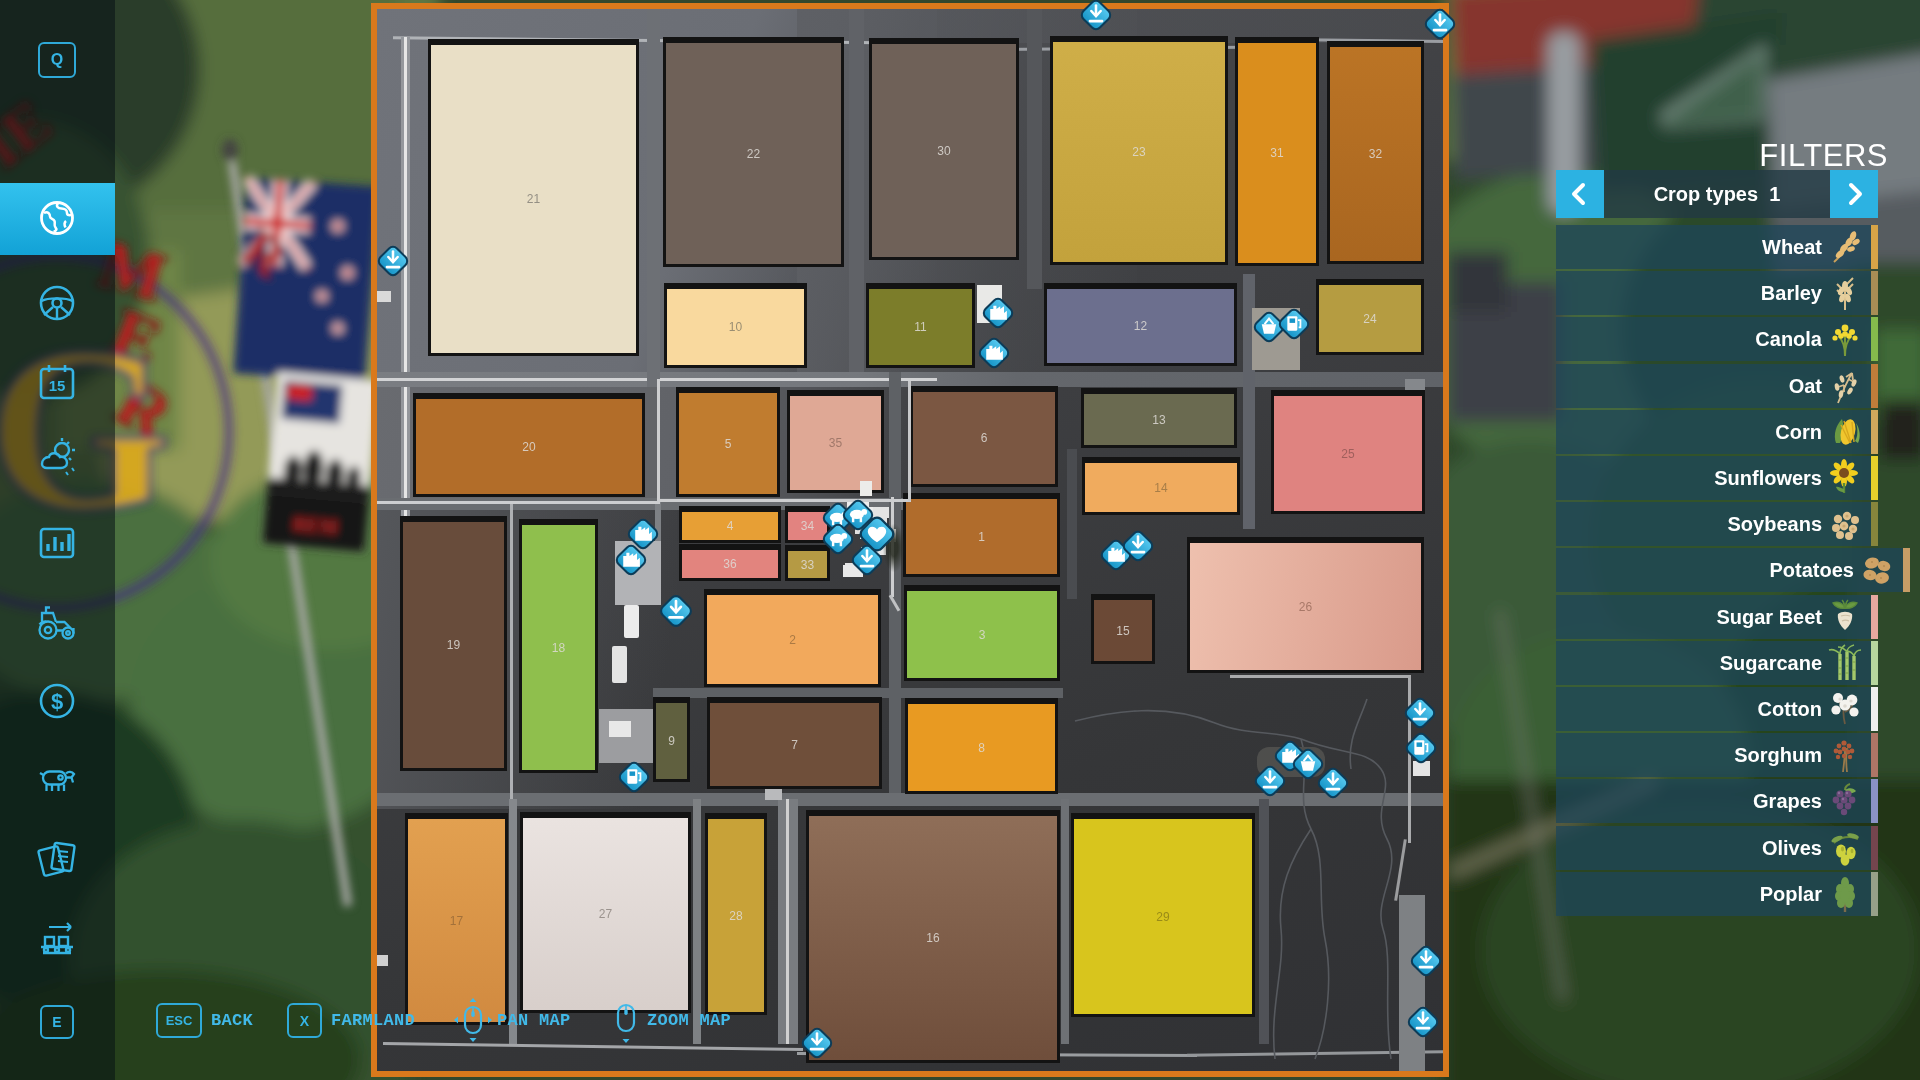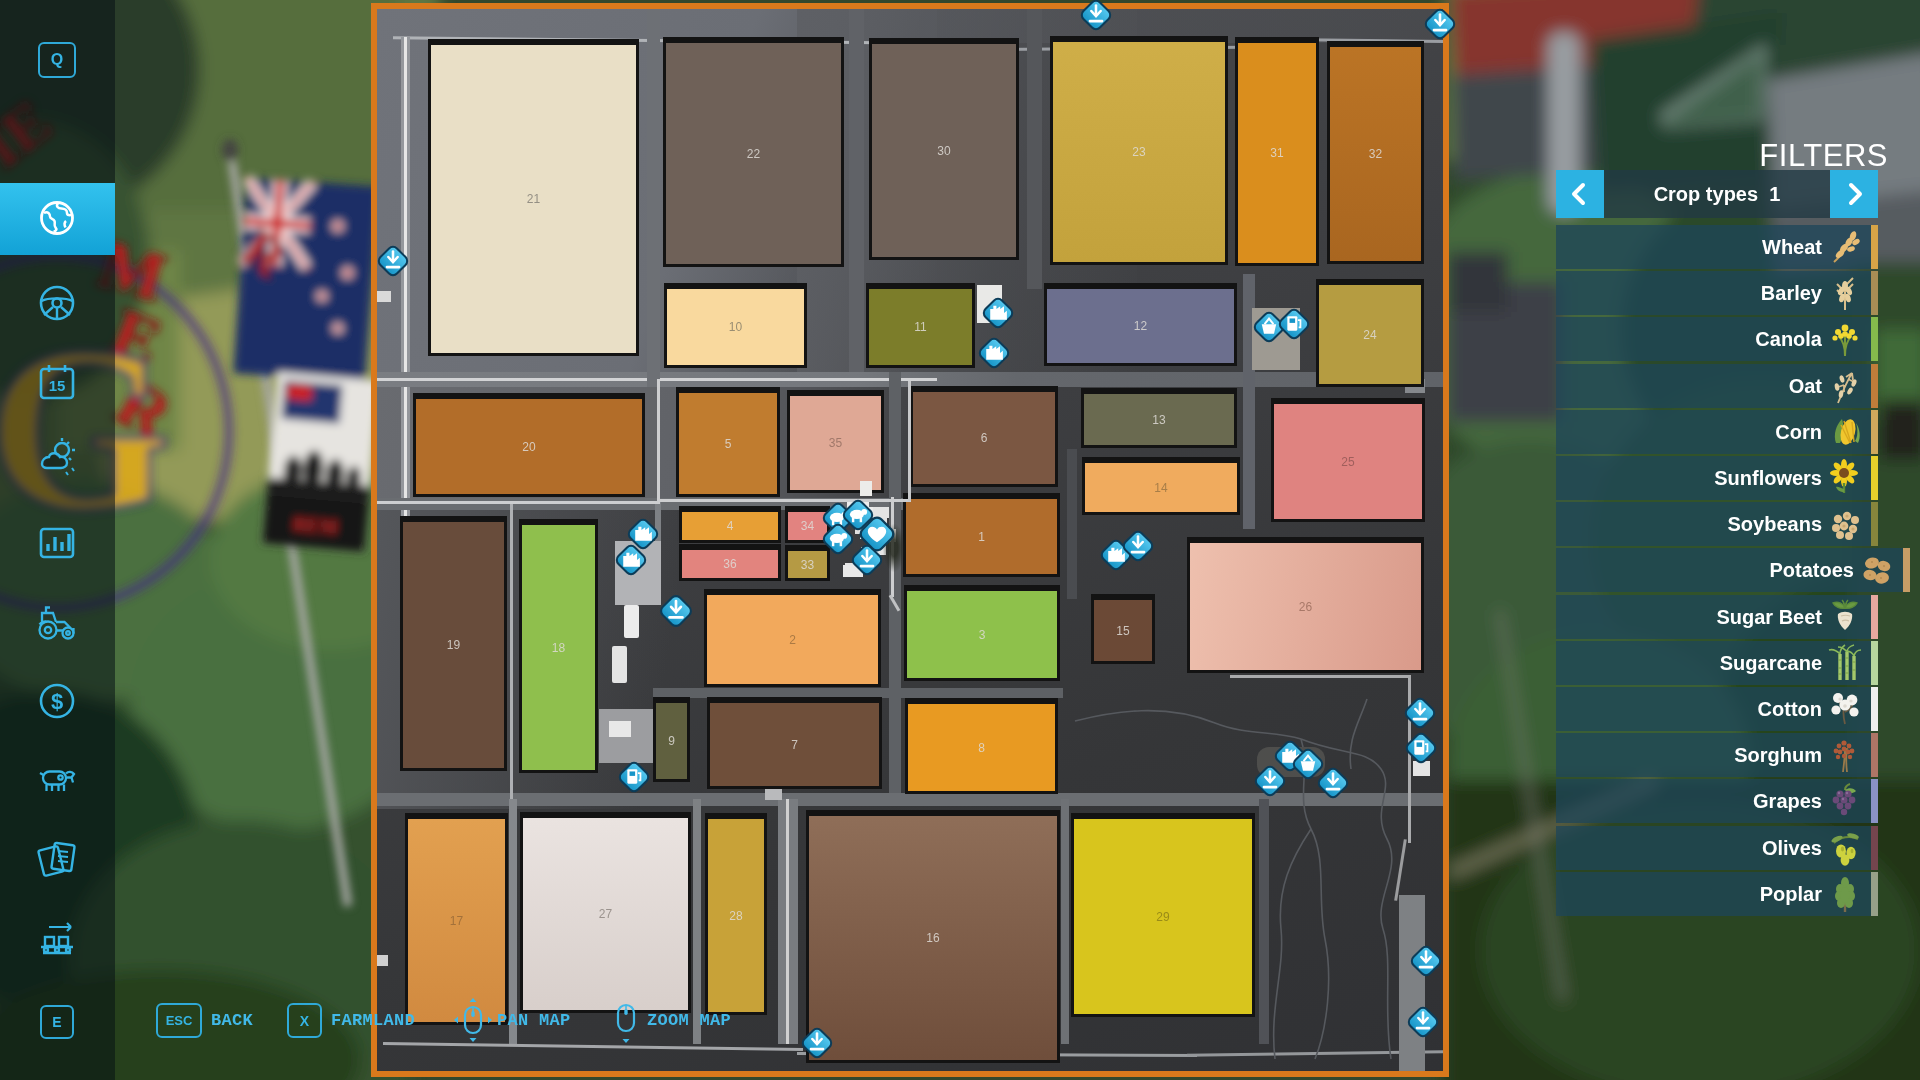--- a/index.html
+++ b/index.html
@@ -262,35 +262,35 @@
   <div class="f" style="left:858px;top:28px;width:84px;height:229px;background:#da8e1d;">31</div>
 
   <div class="f" style="left:950px;top:32px;width:97px;height:223px;background:linear-gradient(#bb7425,#a96620);">32</div>
 
   <div class="f" style="left:287px;top:274px;width:143px;height:85px;background:#f9d99e;color:#9a8e72;">10</div>
 
   <div class="f" style="left:489px;top:274px;width:109px;height:85px;background:#7c7d2a;">11</div>
 
   <div class="f" style="left:667px;top:274px;width:193px;height:83px;background:#6c6f8e;">12</div>
 
-  <div class="f" style="left:939px;top:270px;width:108px;height:108px;background:#b59c41;">24</div>
+  <div class="f" style="left:939px;top:270px;width:108px;height:76px;background:#b59c41;">24</div>
 
   <div class="f" style="left:36px;top:384px;width:232px;height:104px;background:#b26d29;">20</div>
 
   <div class="f" style="left:299px;top:378px;width:104px;height:110px;background:#c07c2f;">5</div>
 
   <div class="f" style="left:410px;top:381px;width:97px;height:103px;background:#dfa895;color:#a1786a;">35</div>
 
   <div class="f" style="left:533px;top:377px;width:148px;height:101px;background:#7b5742;">6</div>
 
   <div class="f" style="left:704px;top:379px;width:156px;height:60px;background:#6a6a50;">13</div>
 
   <div class="f" style="left:705px;top:448px;width:158px;height:58px;background:#f0ab5e;color:#a87e48;">14</div>
 
-  <div class="f" style="left:894px;top:381px;width:154px;height:124px;background:#df8380;color:#a05f5c;margin-top:8px;">25</div>
+  <div class="f" style="left:894px;top:381px;width:154px;height:124px;background:#df8380;color:#a05f5c;">25</div>
 
   <div class="f" style="left:302px;top:497px;width:102px;height:37px;background:#e79f35;">4</div>
 
   <div class="f" style="left:408px;top:497px;width:45px;height:37px;background:#e28380;">34</div>
 
   <div class="f" style="left:302px;top:535px;width:102px;height:37px;background:#e2847e;">36</div>
 
   <div class="f" style="left:408px;top:536px;width:45px;height:36px;background:#b59a44;">33</div>
 
   <div class="f" style="left:526px;top:484px;width:157px;height:84px;background:#b06c2c;">1</div>

